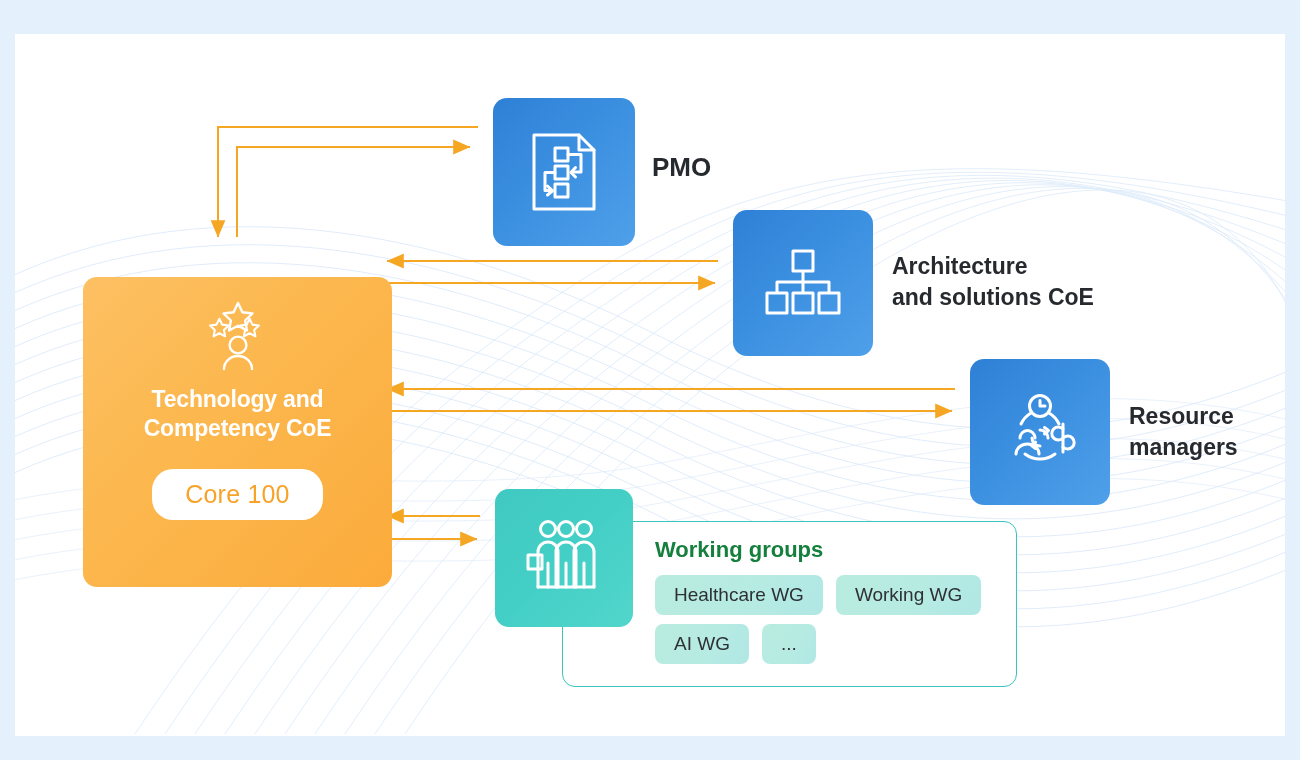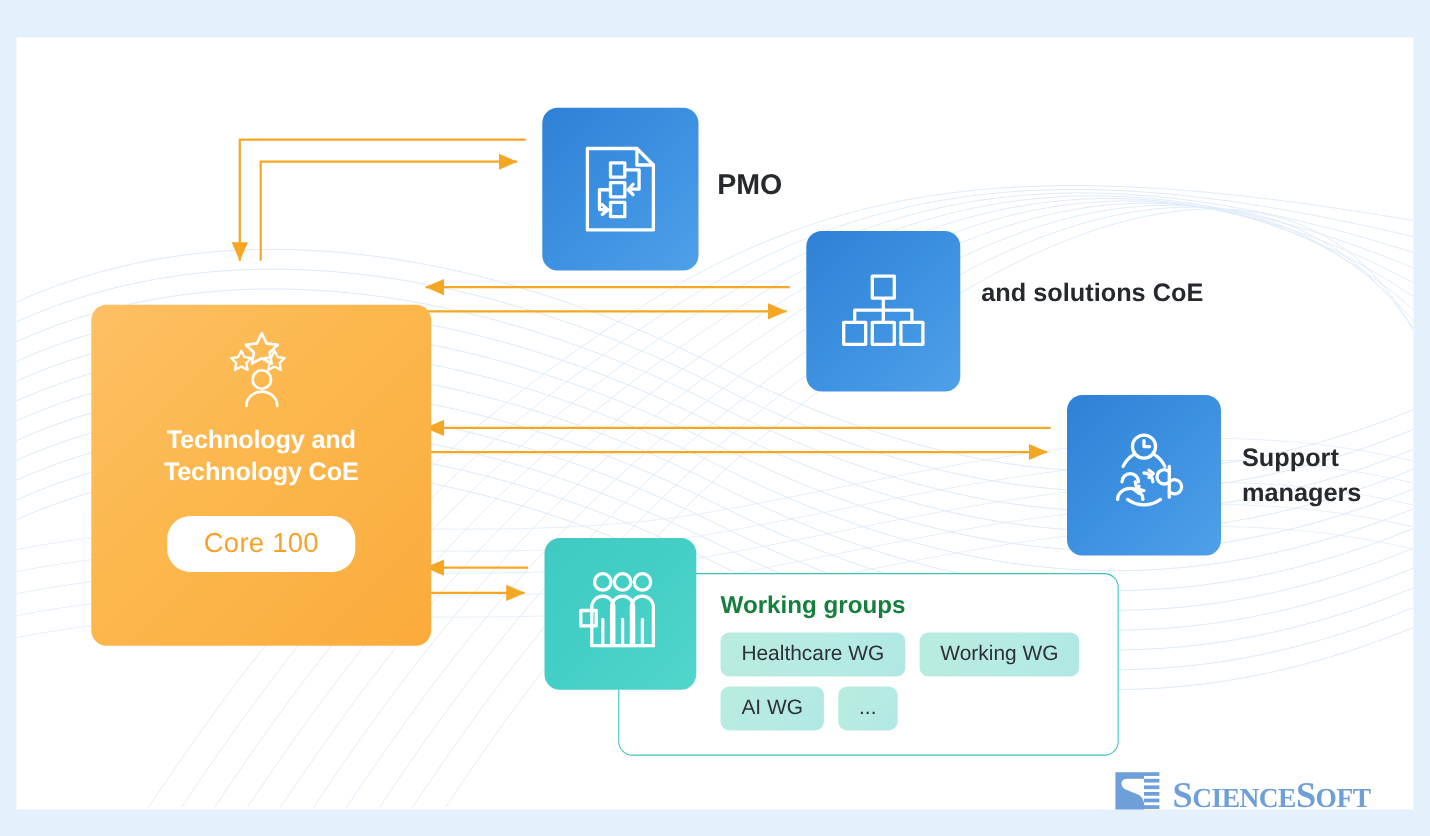--- a/index.html
+++ b/index.html
@@ -169,21 +169,21 @@
       <g fill="none" stroke="#ffffff" stroke-width="2.4" stroke-linejoin="round" stroke-linecap="round">
         <path d="M39 8 l4.4 9.2 10.1 1.3 -7.4 7 1.9 10 -9-4.8 -9 4.8 1.9-10 -7.4-7 10.1-1.3 z"></path>
         <path d="M19.5 20 l3.3 6.8 7.5 1 -5.5 5.2 1.4 7.4 -6.7-3.6 -6.7 3.6 1.4-7.4 -5.5-5.2 7.5-1 z" transform="translate(1,4) scale(0.86) translate(3,3)"></path>
         <path d="M58.5 20 l3.3 6.8 7.5 1 -5.5 5.2 1.4 7.4 -6.7-3.6 -6.7 3.6 1.4-7.4 -5.5-5.2 7.5-1 z" transform="translate(-4,4) scale(0.86) translate(5,3)"></path>
         <circle cx="39" cy="50" r="8.4"></circle>
         <path d="M25 74 a14 13 0 0 1 28 0"></path>
       </g>
     </svg>
     <div class="coe-title">
       <div>Technology and</div>
-      <div>Technology CoE</div>
+      <div>Competency CoE</div>
     </div>
     <div class="core-badge">Core 100</div>
   </div>
 
   <div class="node blue" id="pmo-box">
     <svg width="74" height="82" viewBox="0 0 74 82">
       <g fill="none" stroke="#ffffff" stroke-width="3" stroke-linejoin="round" stroke-linecap="round">
         <path d="M7 4 H52 L67 19 V78 H7 Z"></path>
         <path d="M52 4 V19 H67"></path>
         <rect x="28" y="17" width="13" height="13"></rect>
@@ -203,20 +203,21 @@
       <g fill="none" stroke="#ffffff" stroke-width="3" stroke-linejoin="round">
         <rect x="29" y="3" width="20" height="20"></rect>
         <rect x="3" y="45" width="20" height="20"></rect>
         <rect x="29" y="45" width="20" height="20"></rect>
         <rect x="55" y="45" width="20" height="20"></rect>
         <path d="M39 23 V34 M13 45 V34 H65 V45 M39 34 V45"></path>
       </g>
     </svg>
   </div>
   <div class="node-label" id="arch-label">
+    <div>Architecture</div>
     <div>and solutions CoE</div>
   </div>
 
   <div class="node blue" id="res-box">
     <svg width="82" height="80" viewBox="0 0 82 80">
       <g fill="none" stroke="#ffffff" stroke-width="3" stroke-linecap="round" stroke-linejoin="round">
         <circle cx="41" cy="14" r="10.5"></circle>
         <path d="M41 8.5 V14 H46"></path>
         <path d="M21 46 a7.5 7.5 0 1 1 15 0"></path>
         <path d="M17 62 a11.5 10 0 0 1 23 0"></path>
@@ -225,21 +226,21 @@
         <path d="M22 32 a25 25 0 0 1 10-11"></path>
         <path d="M60 32 a25 25 0 0 0 -10-11"></path>
         <path d="M26 62 a25 25 0 0 0 30 0"></path>
         <path d="M41 38 a8 8 0 0 1 8 8 M41 54 a8 8 0 0 1 -8 -8"></path>
         <path d="M45.5 35.5 L49.5 38.5 L45.5 42"></path>
         <path d="M36.5 56.5 L32.5 53.5 L36.5 50"></path>
       </g>
     </svg>
   </div>
   <div class="node-label" id="res-label">
-    <div>Support</div>
+    <div>Resource</div>
     <div>managers</div>
   </div>
 
   <div class="wg-panel"></div>
 
   <div class="node teal" id="wg-box">
     <svg width="80" height="78" viewBox="0 0 80 78">
       <g fill="none" stroke="#ffffff" stroke-width="3" stroke-linecap="round" stroke-linejoin="round">
         <circle cx="24" cy="10" r="7.5"></circle>
         <circle cx="42" cy="10" r="7.5"></circle>
@@ -256,30 +257,14 @@
 
   <div class="wg-title">Working groups</div>
 
   <div class="wg-tags">
     <span class="wg-tag">Healthcare WG</span>
     <span class="wg-tag">Working WG</span>
     <span class="wg-tag">AI WG</span>
     <span class="wg-tag">...</span>
   </div>
 
-  <div class="logo">
-    <svg width="46" height="48" viewBox="0 0 46 48">
-      <path d="M4 2 H30 V8 H14 C8 8 8 16 14 18 L24 22 C34 26 32 46 20 46 H4 Z" fill="#6f9fd8"></path>
-      <g fill="#6f9fd8">
-        <rect x="30" y="2" width="14" height="3.4"></rect>
-        <rect x="30" y="8" width="14" height="3.4"></rect>
-        <rect x="30" y="14" width="14" height="3.4"></rect>
-        <rect x="30" y="20" width="14" height="3.4"></rect>
-        <rect x="30" y="26" width="14" height="3.4"></rect>
-        <rect x="30" y="32" width="14" height="3.4"></rect>
-        <rect x="30" y="38" width="14" height="3.4"></rect>
-        <rect x="30" y="43" width="14" height="3.4"></rect>
-      </g>
-    </svg>
-    <div class="logo-text"><span>S</span><span class="sm">CIENCE</span><span>S</span><span class="sm">OFT</span></div>
-  </div>
 
 </div>
 
 </body></html>

